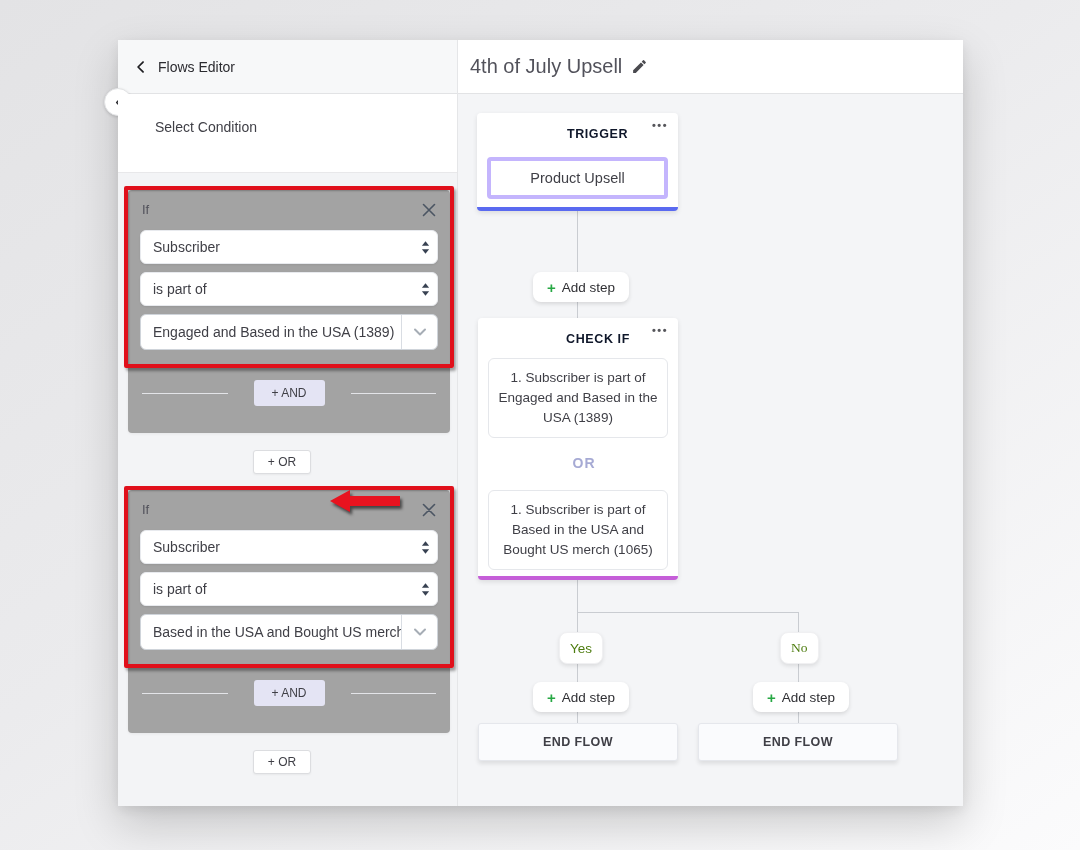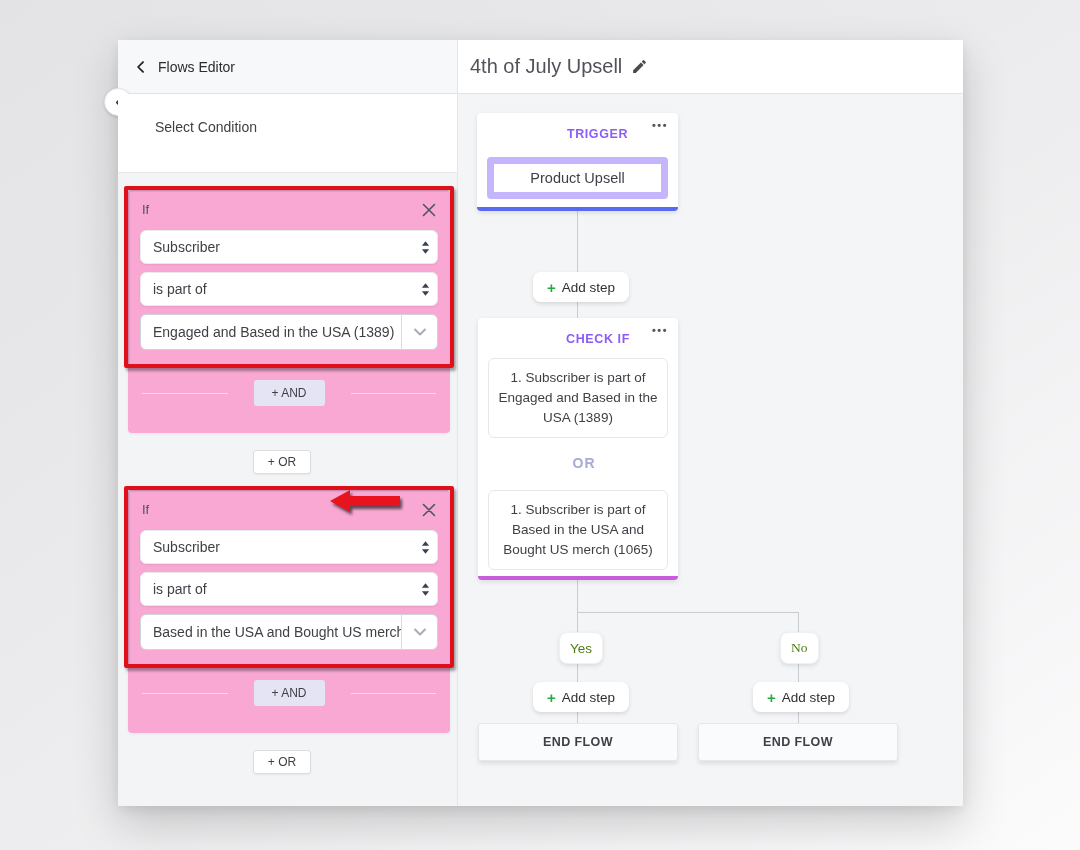--- a/index.html
+++ b/index.html
@@ -35,21 +35,21 @@
     display:flex; align-items:center; justify-content:center; cursor:pointer;
   }
   .section-title-row {
     position:absolute; left:0; top:54px; width:100%; height:79px;
     background:#fff; border-bottom:1px solid #e8e8ea;
     padding:64px 0 0 37px;
   }
   .section-title-row span { font-size:14px; color:#3f3f46; position:relative; top:-40px; }
   .cond-card {
     position:absolute; left:10px; width:322px; height:243px;
-    background:#f9a8d4; border-radius:4px; box-shadow:0 1px 3px rgba(0,0,0,.06);
+    background:#a3a3a3; border-radius:4px; box-shadow:0 1px 3px rgba(0,0,0,.06);
   }
   .cond-card.first { top:150px; }
   .cond-card.second { top:450px; }
   .cond-head {
     display:flex; justify-content:space-between; align-items:center;
     padding:12px 14px 0 14px;
   }
   .if-label { font-size:13px; color:#52525b; }
   .close-x { cursor:pointer; line-height:0; }
   .dd {
@@ -117,33 +117,33 @@
   .edit-pencil { margin-left:9px; line-height:0; cursor:pointer; }
   .flow-area { position:absolute; left:0; top:54px; width:505px; height:712px; background:#f4f5f7; }
   .fline { position:absolute; background:#c9ccd1; z-index:0; }
   .node { position:absolute; z-index:1; }
   .step-card {
     background:#fff; border-radius:4px; box-shadow:0 2px 5px rgba(0,0,0,.10);
     cursor:pointer;
   }
   .kind-label {
     text-align:center; font-size:12.5px; font-weight:bold; letter-spacing:.6px;
-    color:#8b5cf6;
+    color:#0f172a;
     padding-left:40px;
   }
   .menu-dots {
     position:absolute; right:10px; top:6px; font-size:11px; font-weight:bold;
     letter-spacing:1.5px; color:#55555a; cursor:pointer;
   }
   .trigger-card { left:19px; top:19px; width:201px; height:98px;
     border-bottom:4px solid #5a6af0; }
   .trigger-card .kind-label { padding-top:14px; }
   .trigger-inner {
     position:absolute; left:10px; top:44px; width:181px; height:42px;
-    border:7px solid #c4b5fd; border-radius:4px;
+    border:4px solid #c4b5fd; border-radius:4px;
     display:flex; align-items:center; justify-content:center;
     font-size:14.5px; color:#3f3f46;
   }
   .checkif-card { left:20px; top:224px; width:200px; height:262px;
     border-bottom:4px solid #c55ed8; }
   .checkif-card .kind-label { padding-top:14px; }
   .cond-box {
     position:absolute; left:10px; width:180px; height:80px;
     border:1px solid #e5e7eb; border-radius:6px;
     display:flex; align-items:center; justify-content:center; text-align:center;

